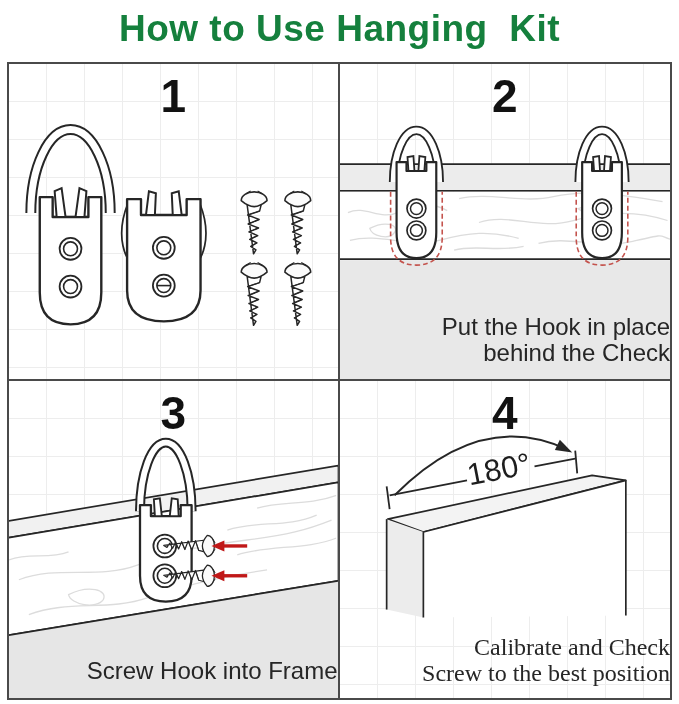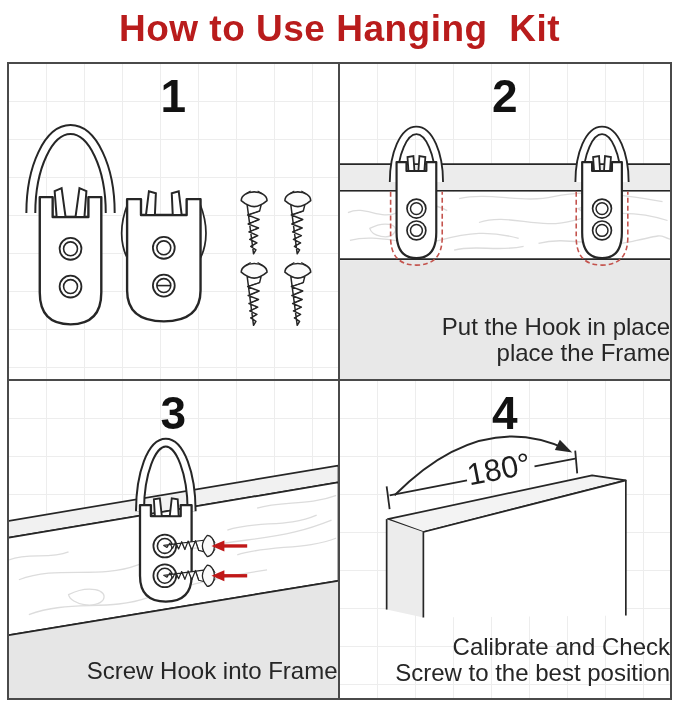--- a/index.html
+++ b/index.html
@@ -1,37 +1,37 @@
 <!DOCTYPE html>
 <html><head>
 <meta charset="utf-8">
 <style>
   html,body{margin:0;padding:0;background:#fff;}
   .page{position:relative;width:679px;height:704px;background:#fff;overflow:hidden;
         font-family:"Liberation Sans",sans-serif;}
   .title{position:absolute;top:0;left:0;right:0;height:60px;line-height:58px;
-         text-align:center;font-size:37px;font-weight:600;color:#b91c1c;
+         text-align:center;font-size:37px;font-weight:600;color:#15803d;
          white-space:pre;letter-spacing:.5px;}
   .board{position:absolute;left:7px;top:62px;width:661px;height:634px;
          border:2px solid #4a4a4a;display:grid;
          grid-template-columns:1fr 1fr;grid-template-rows:1fr 1fr;}
   .panel{position:relative;overflow:hidden;background-color:#fff;
      background-image:
        repeating-linear-gradient(to right,transparent 0 37px,#ededed 37px 38px),
        repeating-linear-gradient(to bottom,transparent 0 37px,#ededed 37px 38px);}
   .p1,.p3{border-right:2px solid #4a4a4a;}
   .p1,.p2{border-bottom:2px solid #4a4a4a;}
   .num{position:absolute;top:5px;left:0;right:0;text-align:center;
        font-size:46px;font-weight:700;color:#121212;z-index:3;}
   .cap{position:absolute;left:0;right:0;text-align:right;color:#262626;
        font-size:24px;line-height:26px;z-index:3;}
   .p1 .cap{top:278px;}
   .p2 .cap{top:250px;}
   .p3 .cap{top:277px;margin-left:19px;}
-  .p4 .cap{top:253px;}
+  .p4 .cap{top:253px;font-family:Liberation Serif, serif;}
   .art{position:absolute;inset:0;width:100%;height:100%;z-index:1;}
   svg text{font-family:"Liberation Sans",sans-serif;}
 </style>
 </head>
 <body>
 
 <div class="page">
 
   <div class="title">How to Use Hanging  Kit</div>
 
@@ -116,21 +116,21 @@
           <path d="M 115,188 C 135,182 160,190 185,184"></path>
         </g>
         <line x1="0" y1="197" x2="333" y2="197" stroke="#262626" stroke-width="1.8"></line>
         <rect x="0" y="198" width="333" height="120" fill="#e8e8e8"></rect>
 
         <use href="#hook2"></use>
         <use href="#hook2" transform="translate(187,0)"></use>
       </svg>
       <div class="cap">
         <div>Put the Hook in place</div>
-        <div>place the Frame</div>
+        <div>behind the Check</div>
       </div>
     </div>
 
     <div class="panel p3">
       <div class="num">3</div>
       <svg class="art" viewBox="0 0 331 319" preserveAspectRatio="none">
         <defs>
           <g id="screwv3">
             <path d="M -7,6 L 7,6 L 5.5,12 L -6.5,16 L 5,20.5 L -6,25 L 4.4,29 L -5.2,33 L 3.6,36.7 L -4.4,40.5 L 2.8,44 L -3.4,47.5 L 1.8,51 L -0.6,55 Z" fill="#fff" stroke="#262626" stroke-width="1.5" stroke-linejoin="round"></path>
             <path d="M -6.5,16 L 5.5,12 M -6,25 L 5,20.5 M -5.2,33 L 4.4,29 M -4.4,40.5 L 3.6,36.7" stroke="#262626" stroke-width="0.9" fill="none"></path>

